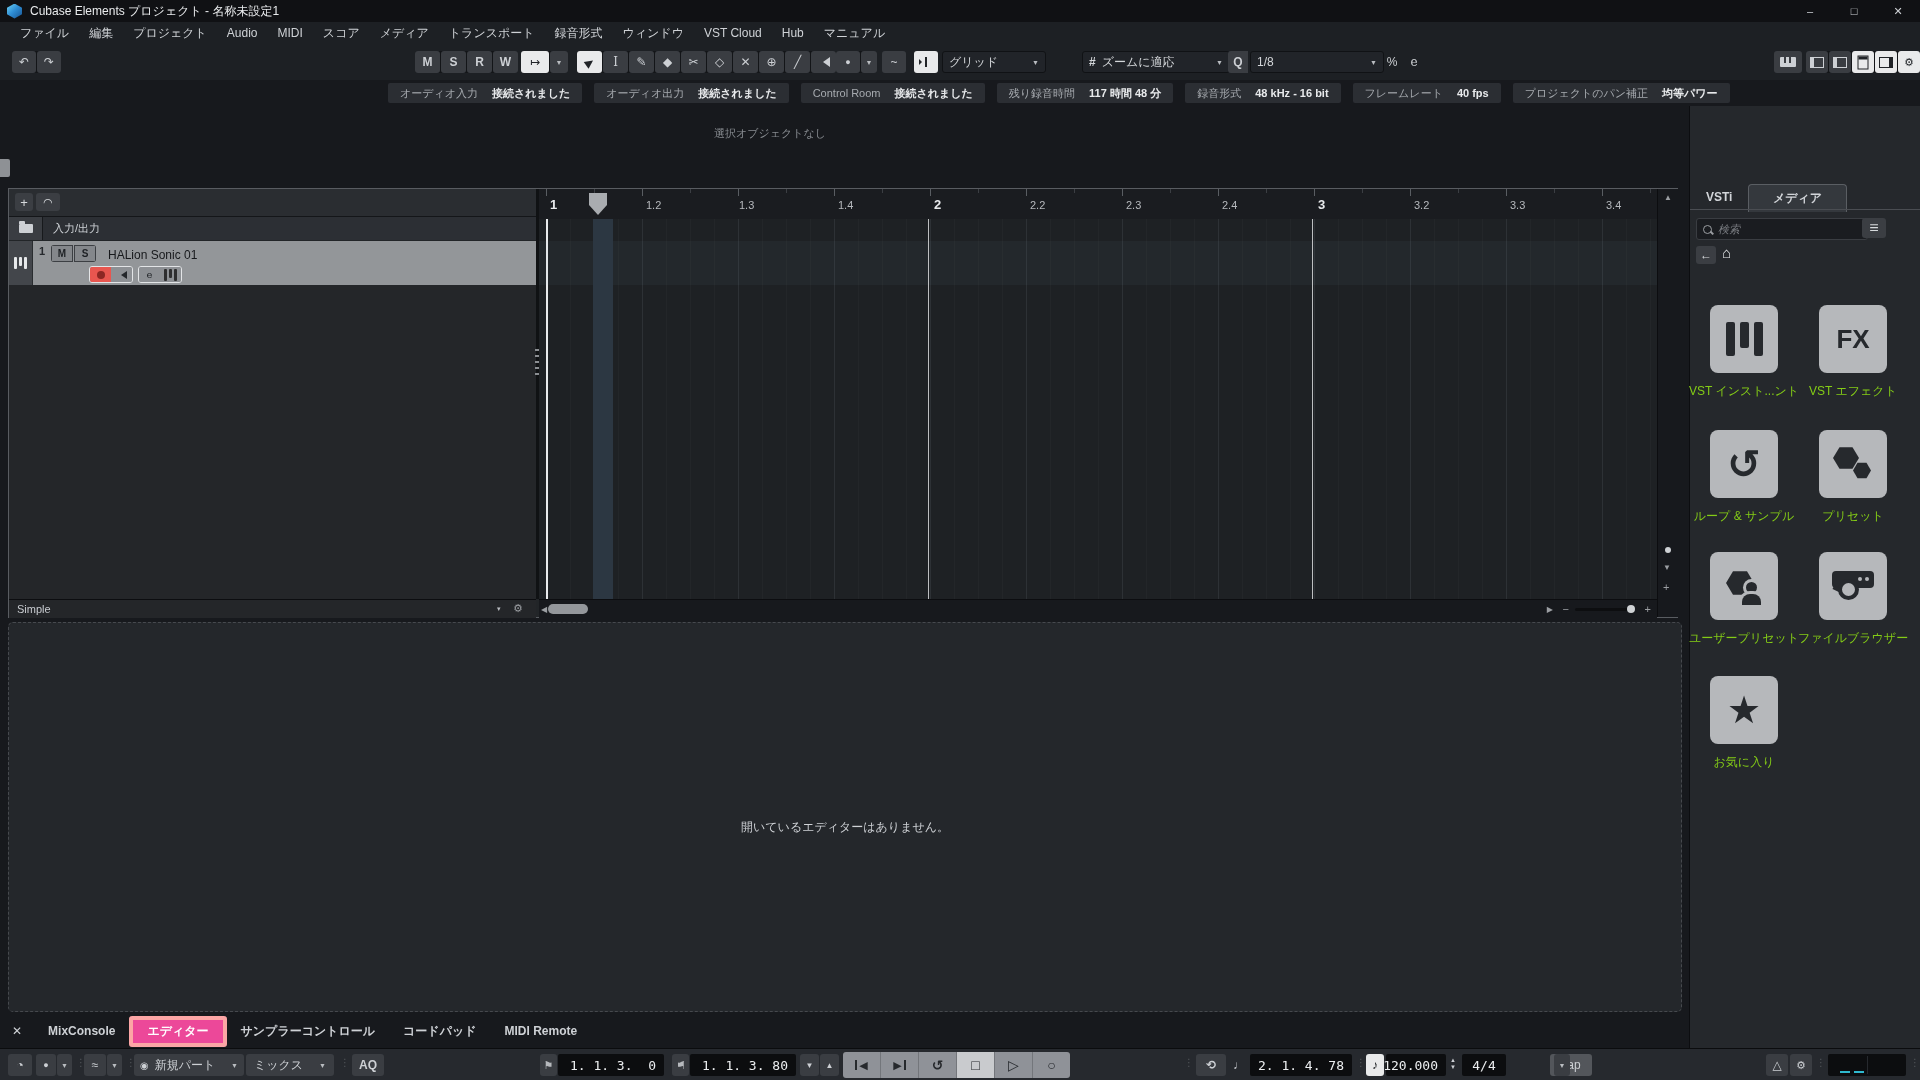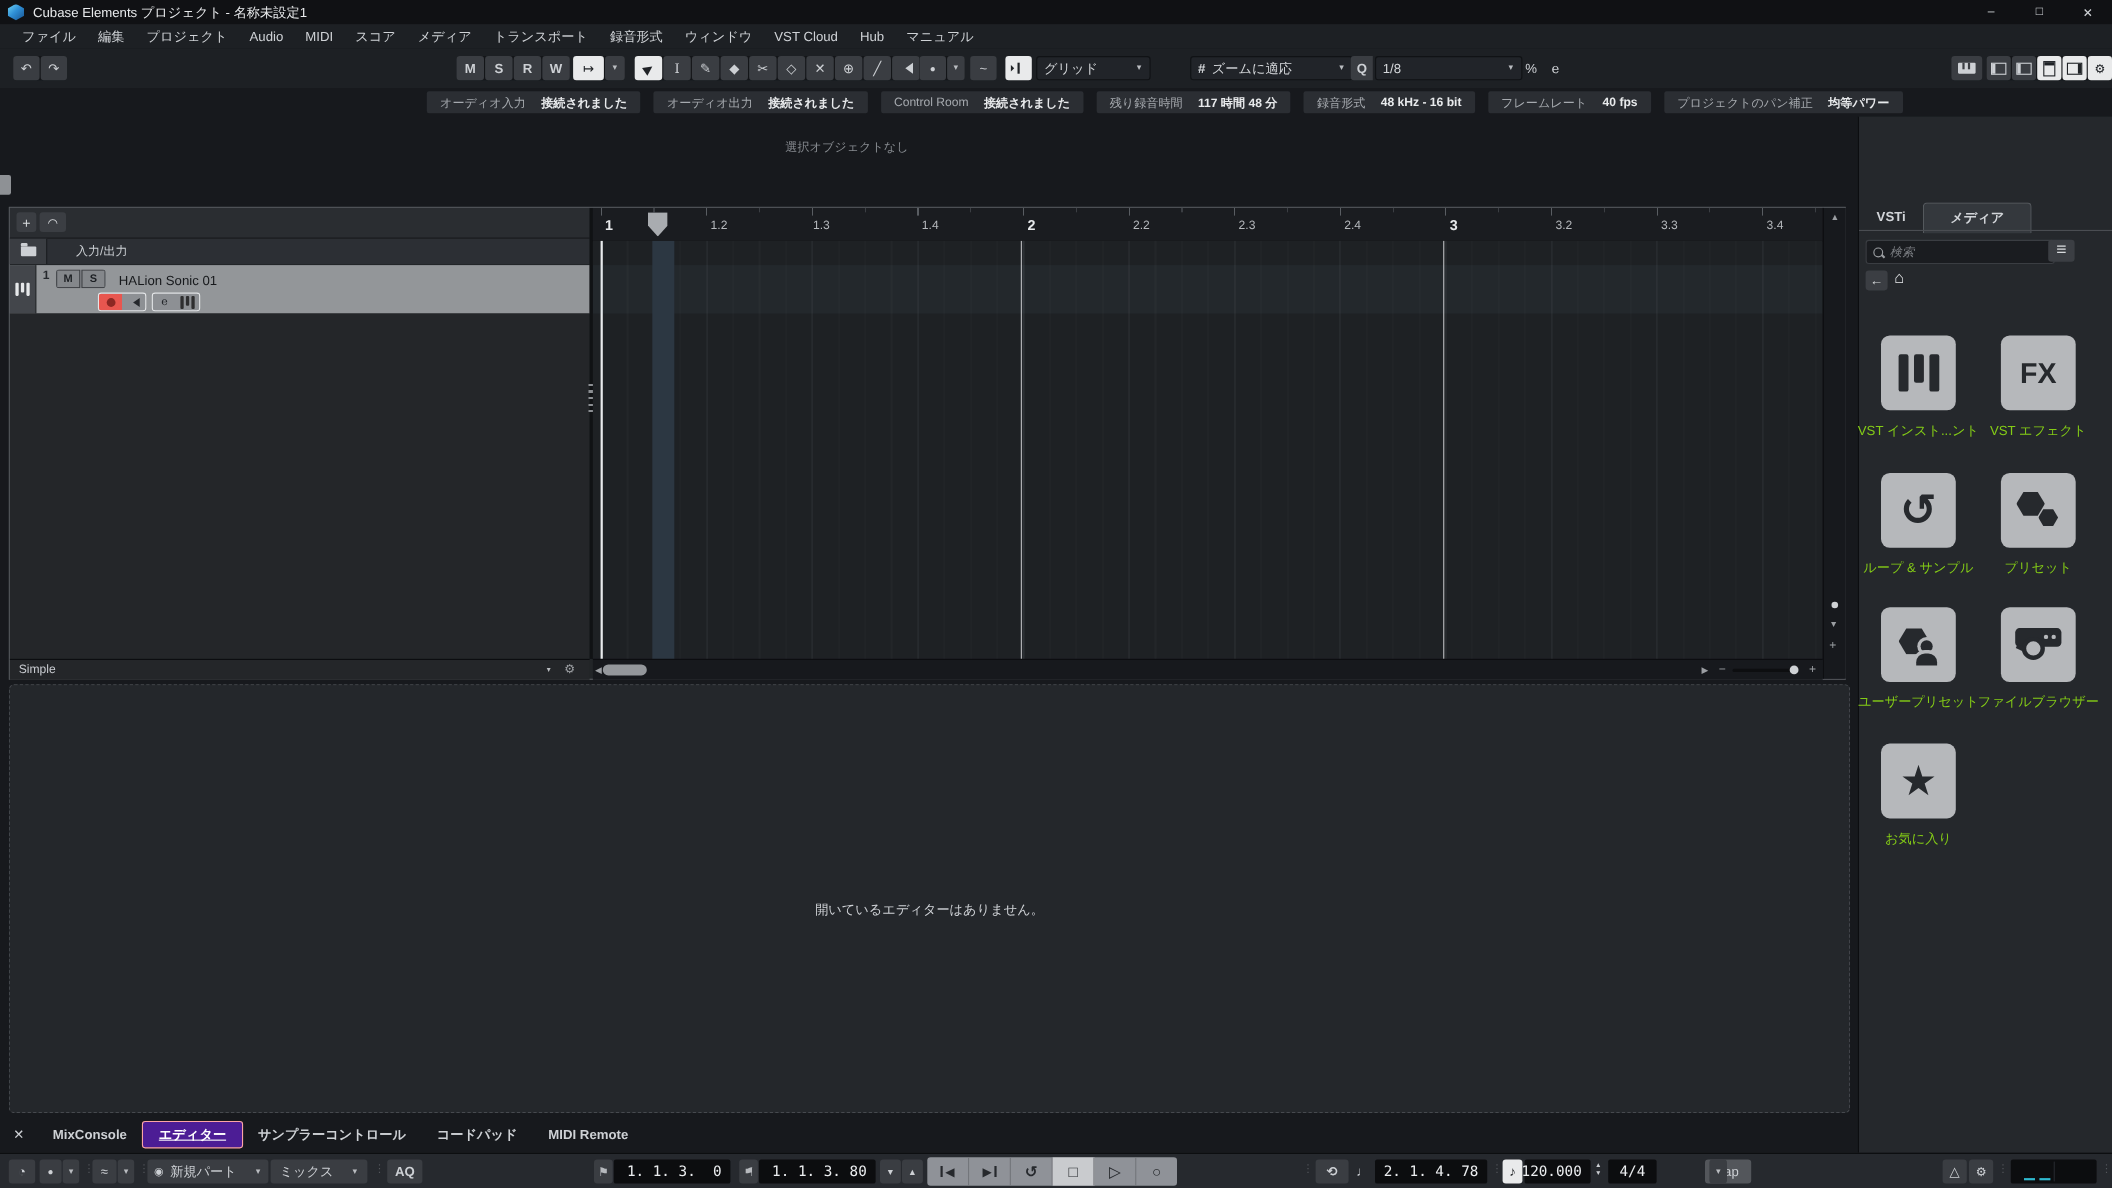--- a/index.html
+++ b/index.html
@@ -98,21 +98,21 @@
   #zoomslider{position:absolute;right:26px;top:8px;width:56px;height:3px;background:#0d0e10;border-radius:2px;}
   #zoomdot{position:absolute;right:-4px;top:-3px;width:8px;height:8px;border-radius:50%;background:#cfd2d5;}
   #simple-row{left:0;top:410px;width:527px;height:18px;background:#242629;border-top:1px solid #0c0d10;display:flex;align-items:center;}
   .gear{font-size:11px;color:#9b9ea2;}
   
   #lowerzone{left:8px;top:622px;width:1674px;height:390px;background:#24272b;border:1px dashed #46494e;border-radius:5px;box-sizing:border-box;}
   #lz-msg{width:100%;text-align:center;position:absolute;top:196px;font-size:12px;color:#cfd2d6;}
   
   #tabbar{left:0;top:1014px;width:1689px;height:34px;display:flex;align-items:center;gap:0;}
   .btab{font-size:12px;font-weight:bold;color:#ced1d5;padding:3px 14px;}
-  .btab.active{background:#4c1d95;border:1px solid #fca5a5;border-radius:3px;color:#fff;text-decoration:underline;}
+  .btab.active{background:#ec4899;border:4px solid #fca5a5;border-radius:3px;color:#fff;}
   
   #transport{left:0;top:1048px;width:1920px;height:32px;background:#26292e;border-top:1px solid #0b0c0e;}
   .tbtn{position:absolute;top:5px;height:22px;background:#3a3d42;border-radius:3px;display:flex;align-items:center;justify-content:center;color:#cdd0d4;font-size:12px;}
   .tbtn.on{background:#e9eaeb;color:#202327;}
   .num{position:absolute;top:5px;height:22px;background:#0c0d0f;border-radius:2px;color:#eceef0;
        font-family:"DejaVu Sans Mono",monospace;font-size:13px;display:flex;align-items:center;justify-content:flex-end;
        padding:0 8px;box-sizing:border-box;white-space:pre;}
   .dots{position:absolute;top:8px;color:#53565b;font-size:10px;}
   #tpgroup{position:absolute;left:843px;top:3px;height:26px;background:#8f9298;border-radius:3px;display:flex;overflow:hidden;}
   .tpc{width:37px;display:flex;align-items:center;justify-content:center;color:#26292d;font-size:14px;border-right:1px solid #73767b;}
@@ -355,21 +355,21 @@
         </div>
       <div class="abs tinybtn" style="left:27px;top:4px;width:24px;height:18px;font-size:11px;">
           <span>◠</span>
         </div>
     </div>
 
     <div id="folder-row" class="abs">
       <div id="folder-cell">
           <span class="foldericon"></span>
         </div>
-      <div class="flex" style="padding-left:26px;font-size:11px;color:#ccd0d4;">入力/出力</div>
+      <div class="flex" style="padding-left:10px;font-size:11px;color:#ccd0d4;">入力/出力</div>
     </div>
 
     <div id="track-row" class="abs">
       <div id="trk-iconcell">
         <span class="pianobars">
             <i></i>
             <i></i>
             <i></i>
           </span>
       </div>

